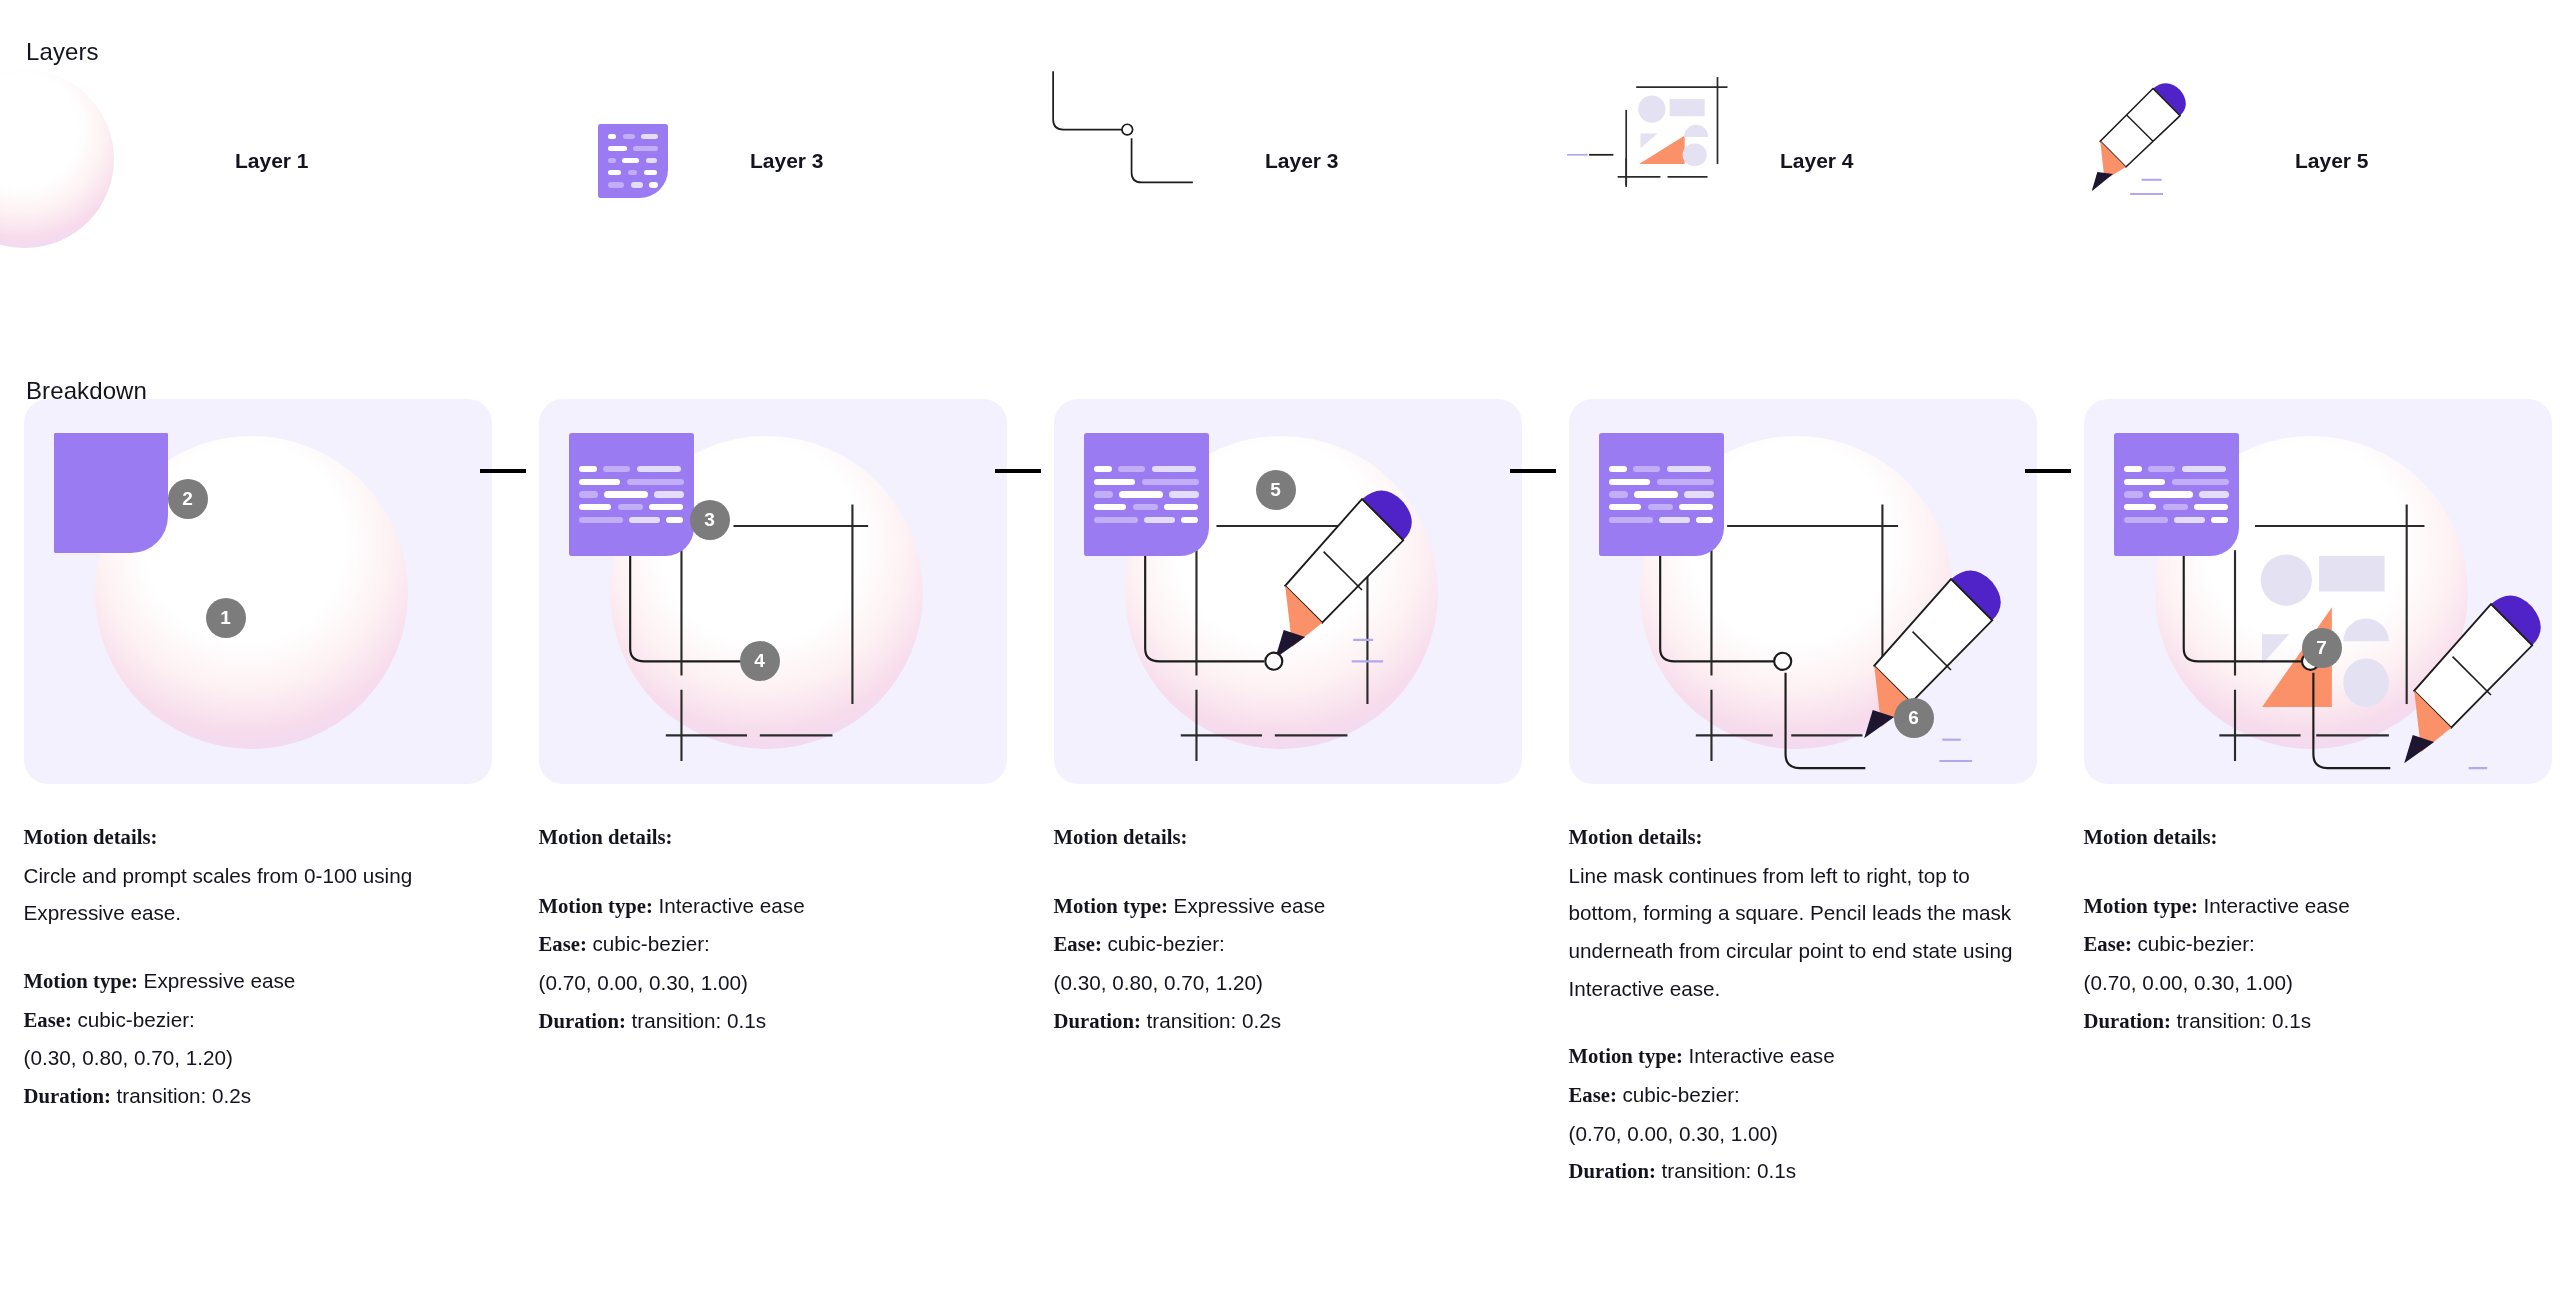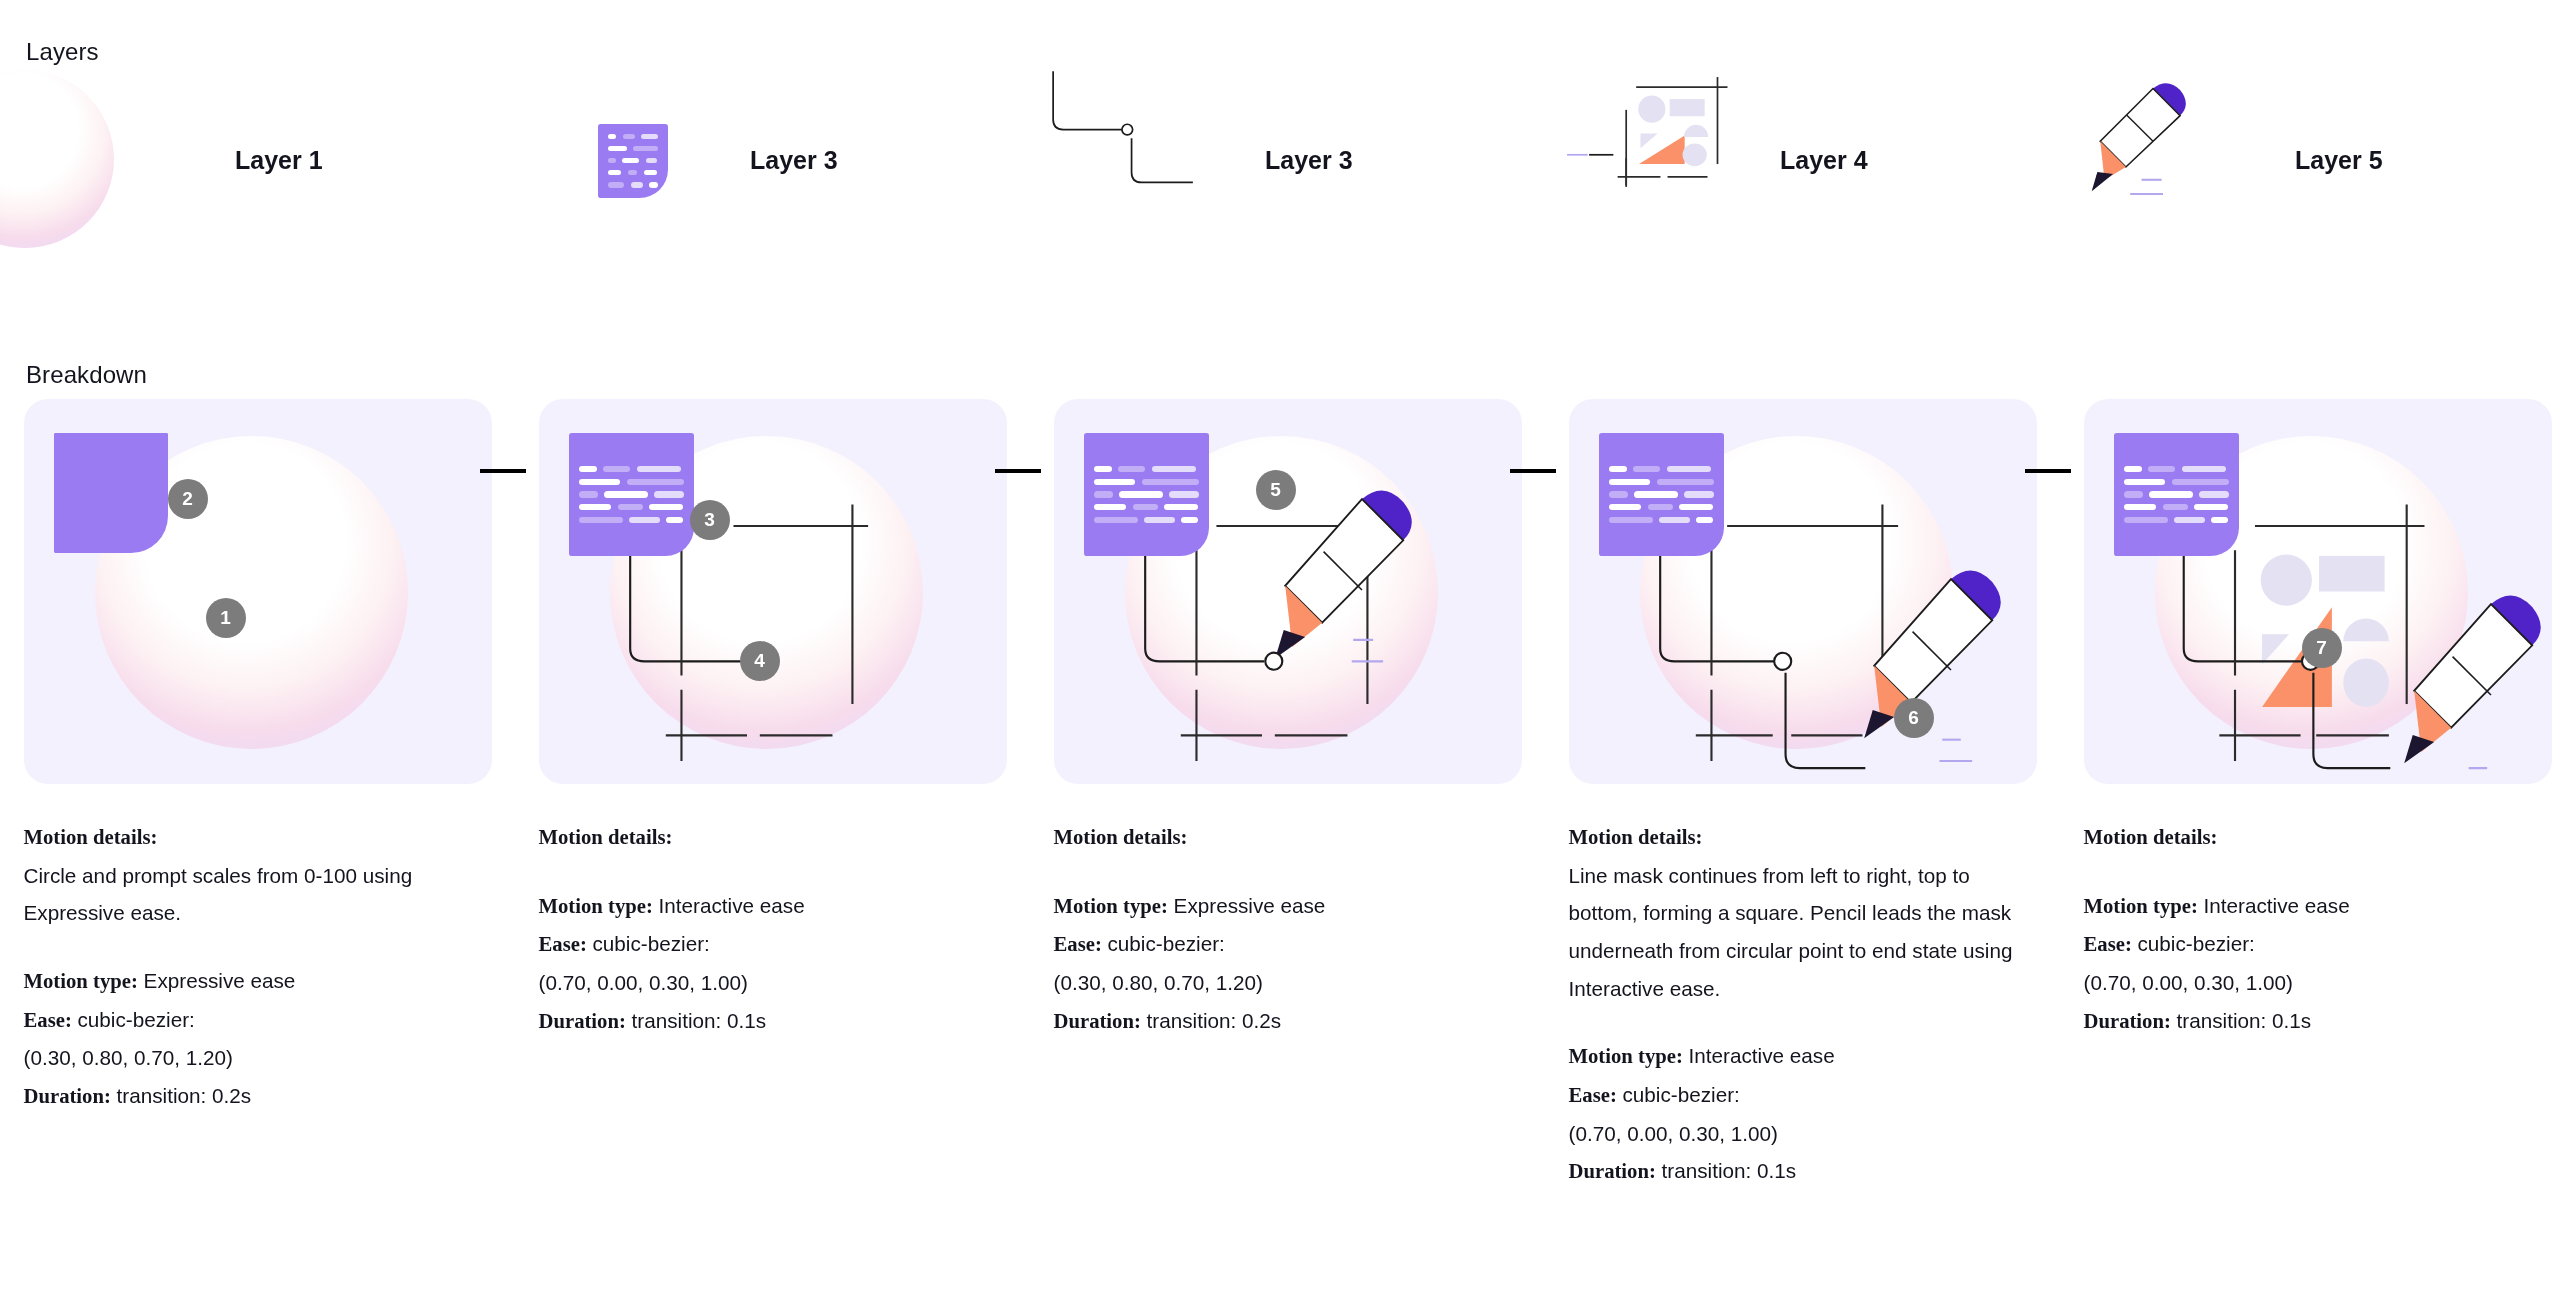--- a/index.html
+++ b/index.html
@@ -14,21 +14,21 @@
   
   .section-heading {
     position: absolute;
     font-size: 24px;
     font-weight: 400;
     color: #14141f;
     letter-spacing: 0.1px;
     margin-top: 39px;
   }
   #layers-heading   { left: 26px; top: -1.4px; }
-  #breakdown-heading{ left: 26px; top: 322px; }
+  #breakdown-heading{ left: 26px; top: 338px; }
 
   
   .layers-row {
     position: absolute;
     left: 0; top: 43px;
     width: 2576px; height: 235px;
     display: flex;
     align-items: center;
   }
   .layer-item {
@@ -37,21 +37,21 @@
     align-items: center;
     position: relative;
   }
   .layer-thumb {
     width: 235px; height: 235px;
     position: relative;
     flex: 0 0 235px;
     display: flex; align-items: center; justify-content: center;
   }
   .layer-label {
-    font-size: 25px;
+    font-size: 21px;
     font-weight: 700;
     color: #14141f;
     white-space: nowrap;
   }
 
   
   .grad-circle {
     border-radius: 50%;
     background:
       radial-gradient(circle at 48% 34%, #ffffff 0%, #ffffff 38%, #fdf1f3 56%, #f7dcec 72%, #ead7f7 88%, #e4d2f6 100%);

